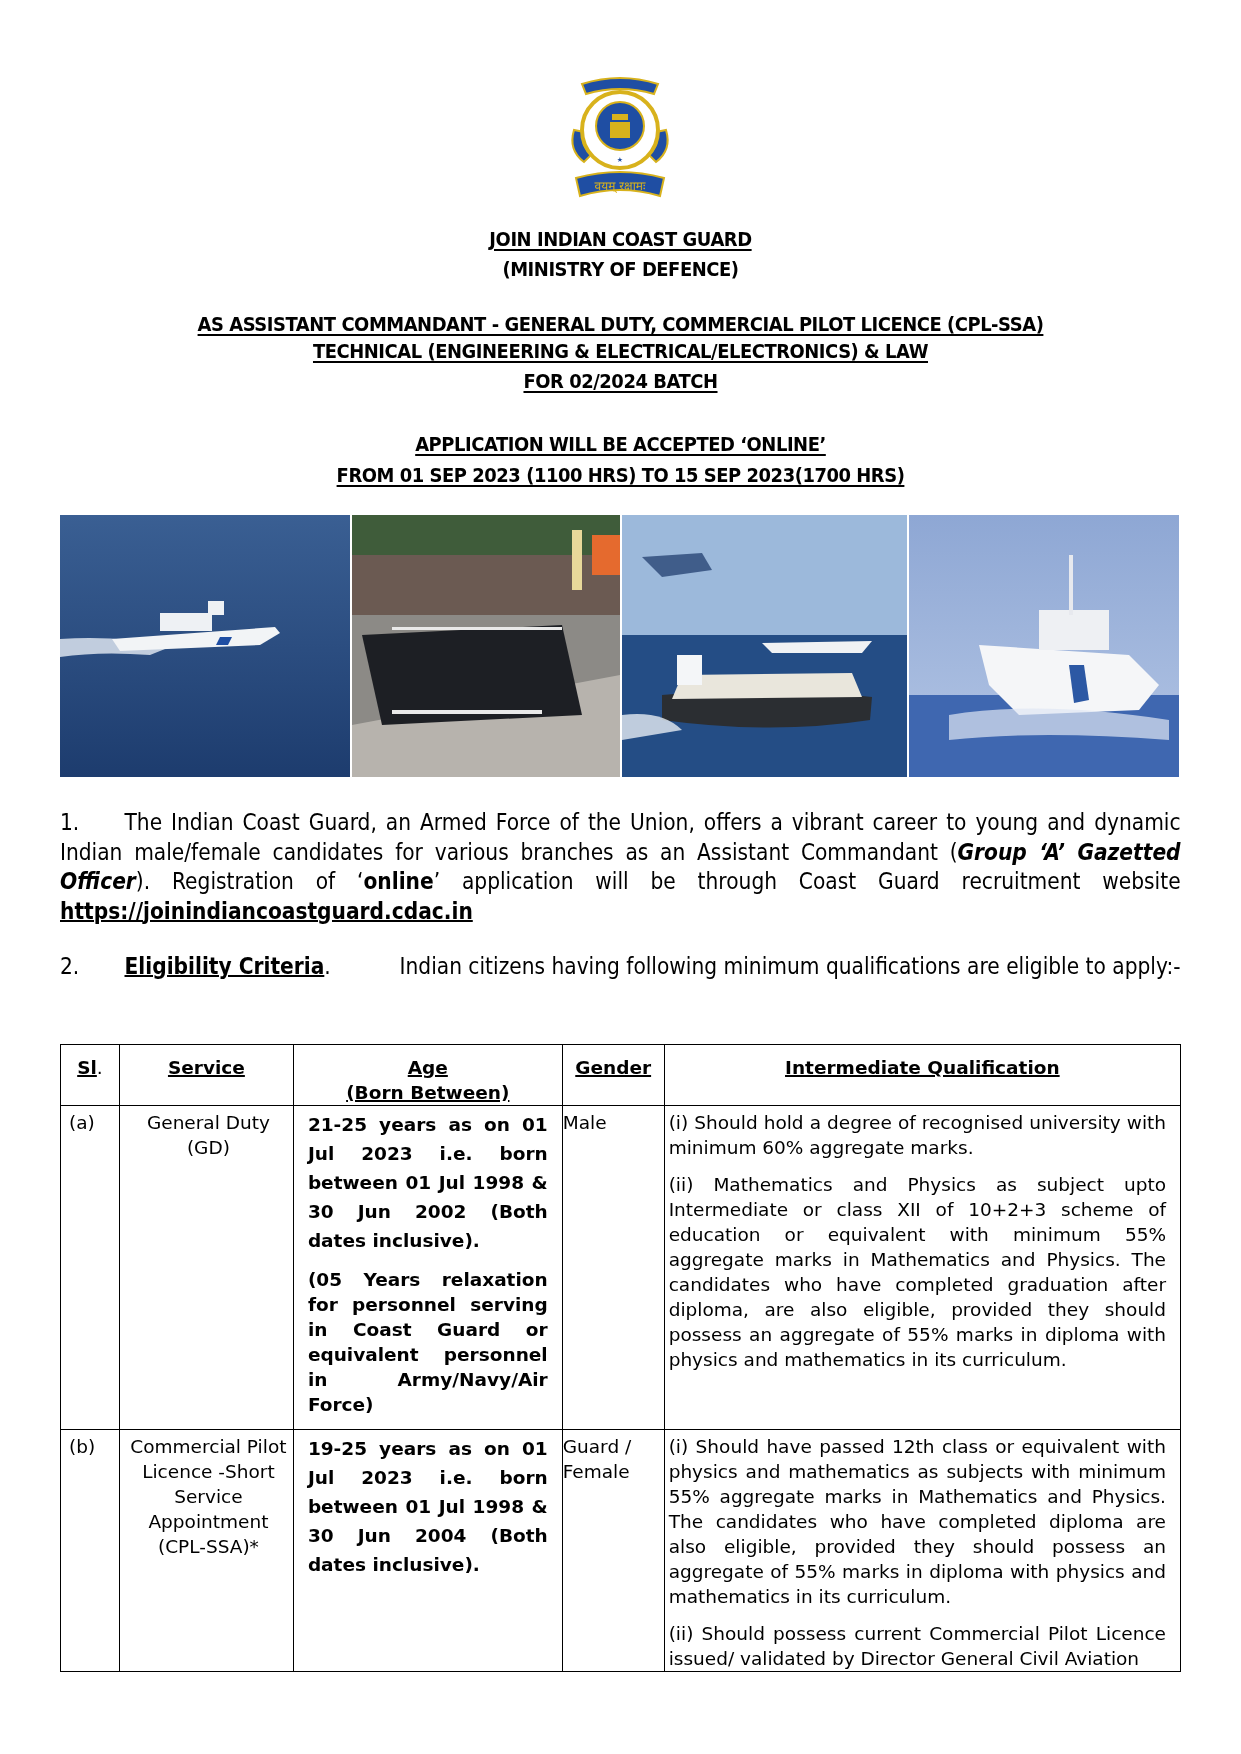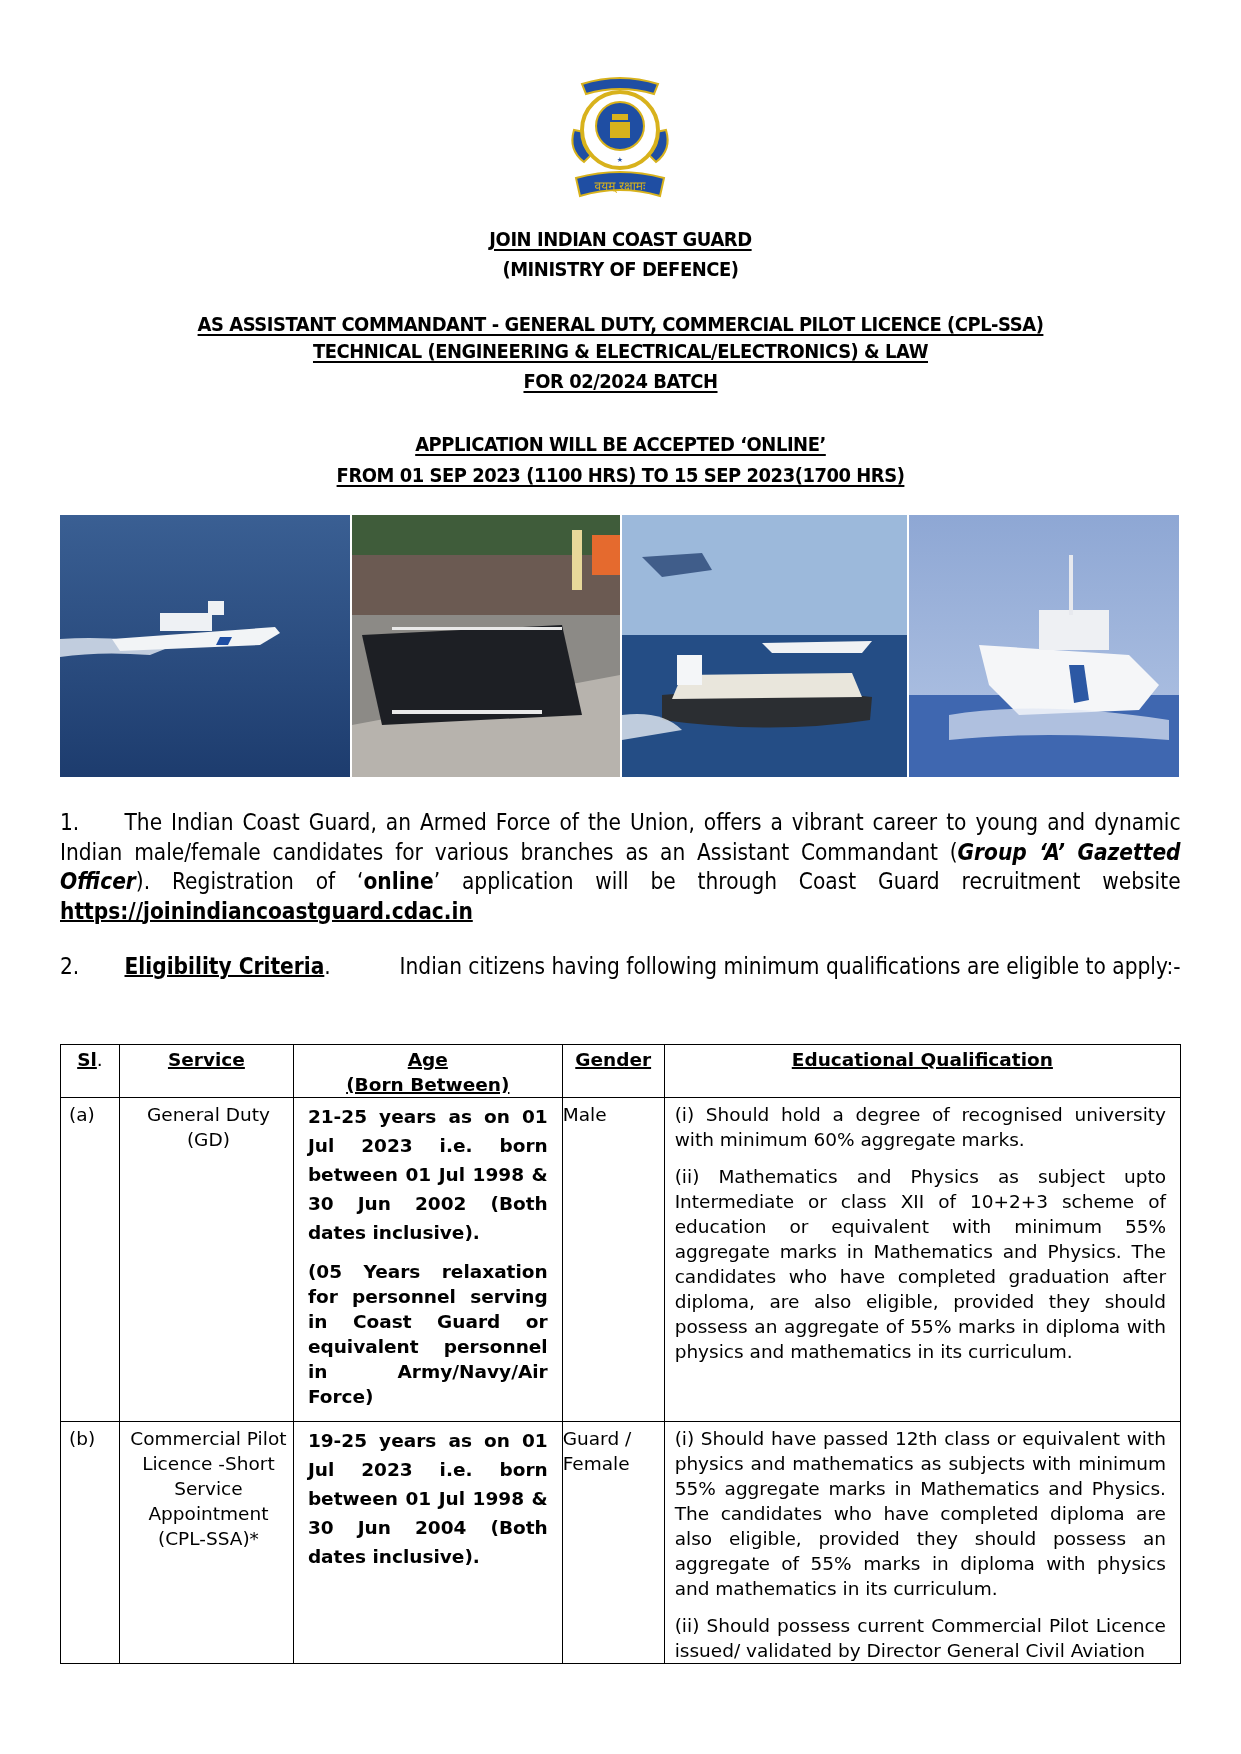--- a/index.html
+++ b/index.html
@@ -27,32 +27,32 @@
   }
   .para .num { display: inline-block; width: 75px; }
   .para b.u, .u { text-decoration: underline; text-decoration-thickness: 2px; }
   .para i b, .bi { font-weight: bold; font-style: italic; }
 
   table.elig {
     position: absolute; left: 60px; top: 1044px; width: 1121px;
     border-collapse: collapse; font-size: 18.5px; line-height: 25px;
   }
   table.elig td, table.elig th { border: 1.5px solid #000; vertical-align: top; }
-  table.elig th { font-weight: bold; text-align: center; height: 41px; padding-top: 2px; }
+  table.elig th { font-weight: bold; text-align: center; height: 41px; padding-top: 10px; }
   table.elig th span { text-decoration: underline; text-decoration-thickness: 2px; }
   .c-sl { width: 59px; }
   .c-br { width: 174px; }
   .c-age { width: 269px; }
   .c-gen { width: 102px; }
   .c-edu { width: 517px; }
   td.sl { text-align: left; padding: 4px 0 0 8px; }
   td.br { padding: 4px 6px 0 10px; text-align: center; }
   td.age { padding: 4px 14px 0 14px; text-align: justify; }
   td.gen { text-align: left; padding-top: 4px; }
-  td.edu { padding: 4px 14px 0 10px; text-align: justify; }
+  td.edu { padding: 4px 14px 0 4px; text-align: justify; }
   .age p { margin-bottom: 12px; font-weight: bold; }
   .age p.l2 { line-height: 29px; }
   .edu p { margin-bottom: 12px; }
   .row-a td { height: 297px; }
   .row-b td { height: 237px; }
 </style>
 </head>
 <body>
 
 <div class="emblem">
@@ -150,21 +150,21 @@
   <span class="num">2.</span><b class="u">Eligibility Criteria</b><span>.</span><span style="display:inline-block;width:80px"></span><span>Indian citizens having following minimum qualifications are eligible to apply:-</span>
 </div>
 
 <table class="elig">
   <thead>
     <tr>
       <th class="c-sl"><span>Sl</span><b style="text-decoration:none;font-weight:normal">.</b></th>
       <th class="c-br"><span>Service</span></th>
       <th class="c-age"><span>Age</span><br><span>(Born Between)</span></th>
       <th class="c-gen"><span>Gender</span></th>
-      <th class="c-edu"><span>Educational Qualification</span></th>
+      <th class="c-edu"><span>Intermediate Qualification</span></th>
     </tr>
   </thead>
   <tbody>
     <tr class="row-a">
       <td class="sl">(a)</td>
       <td class="br">General Duty (GD)</td>
       <td class="age">
         <p class="l2"><b>21-25 years as on 01 Jul 2023</b><span> i.e. born between 01 Jul 1998 &amp; 30 Jun 2002 (Both dates inclusive).</span></p>
         <p>(05 Years relaxation for personnel serving in Coast Guard or equivalent personnel in Army/Navy/Air Force)</p>
       </td>

